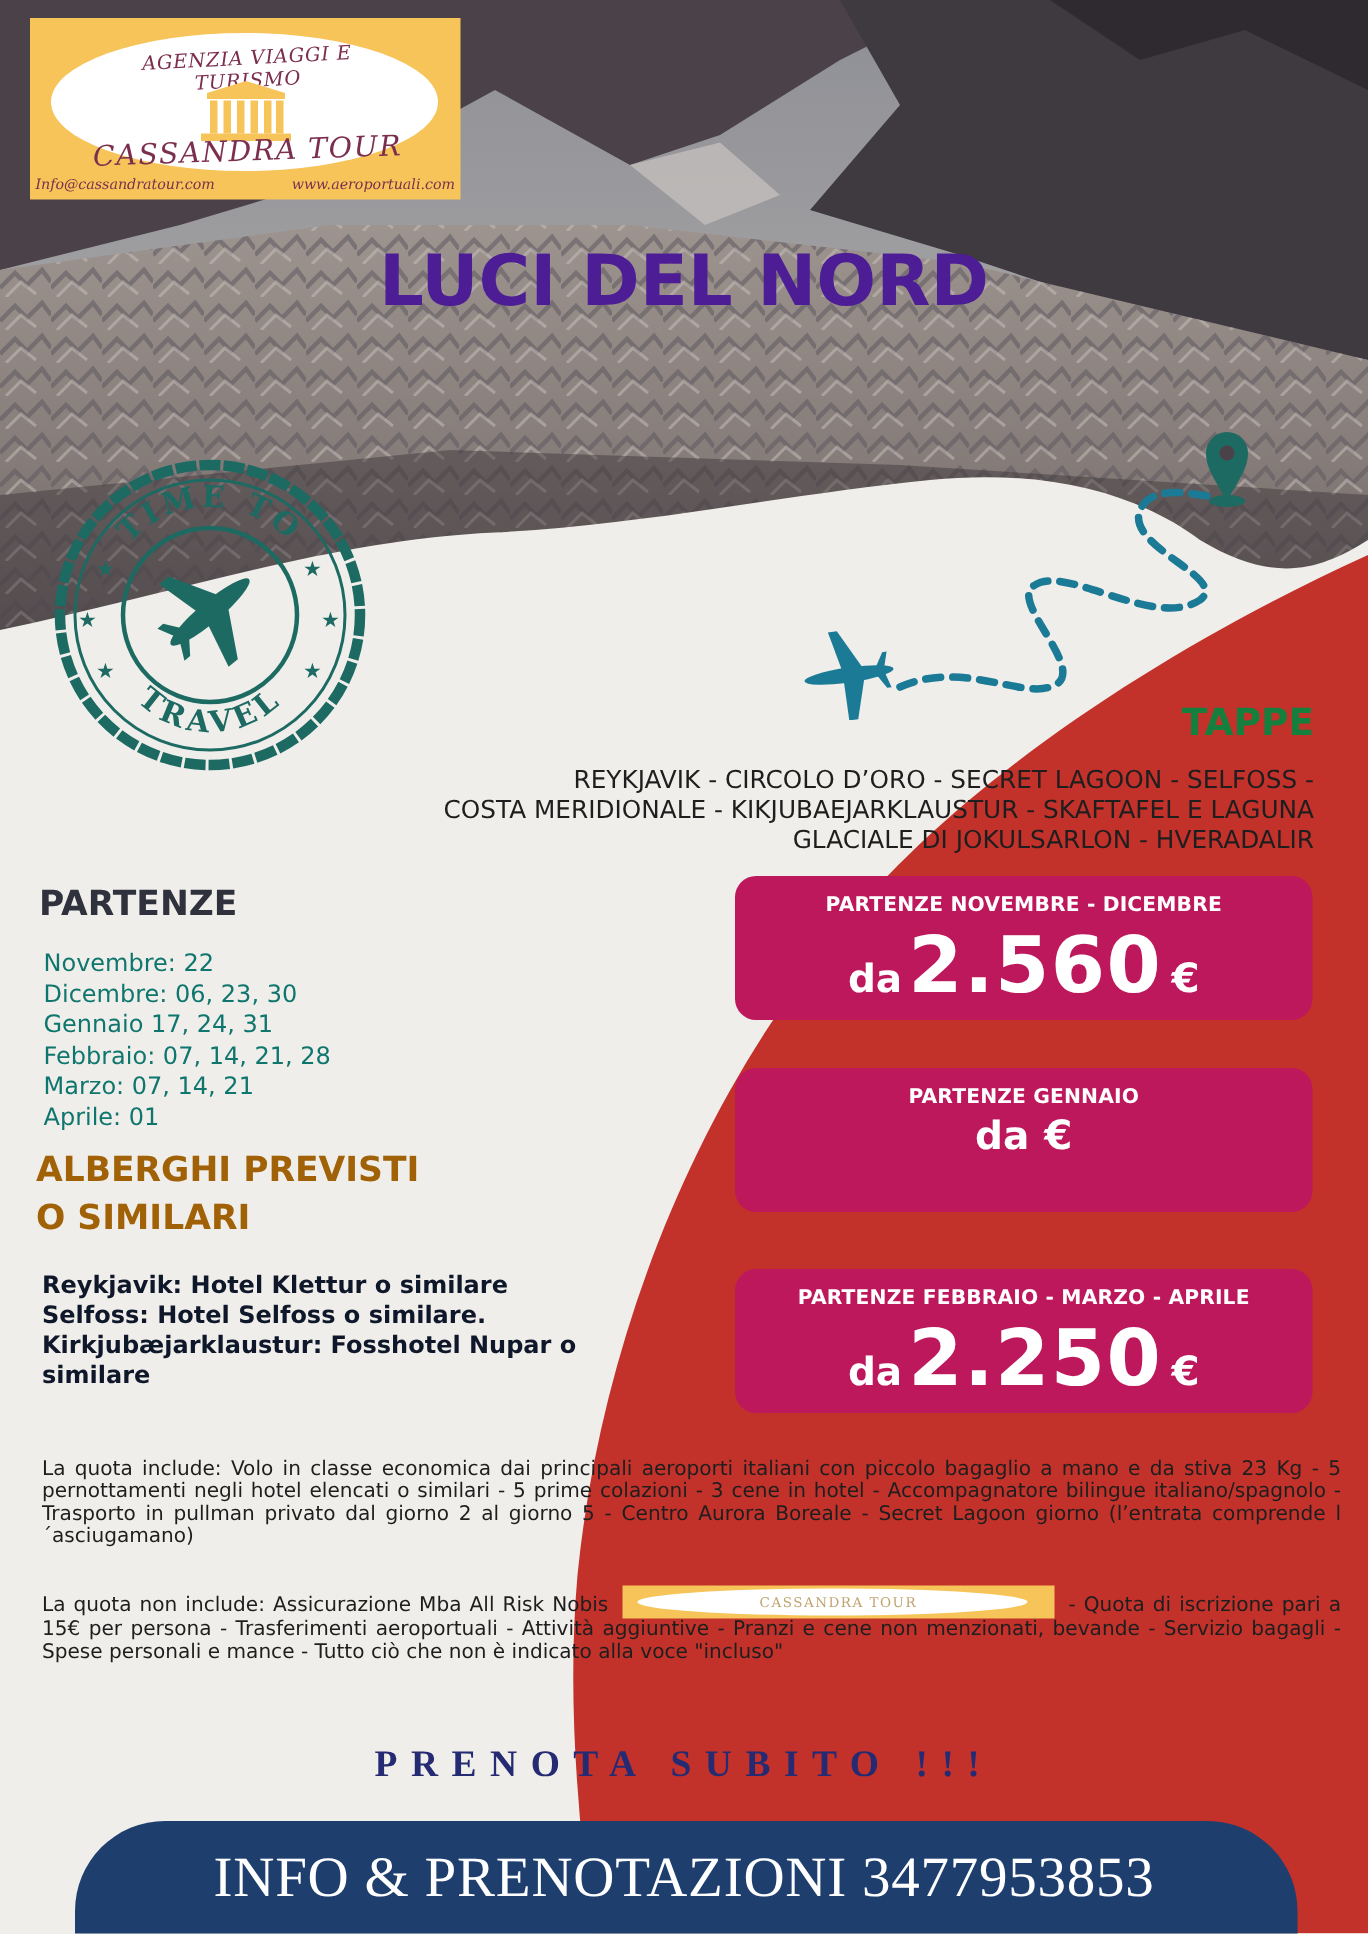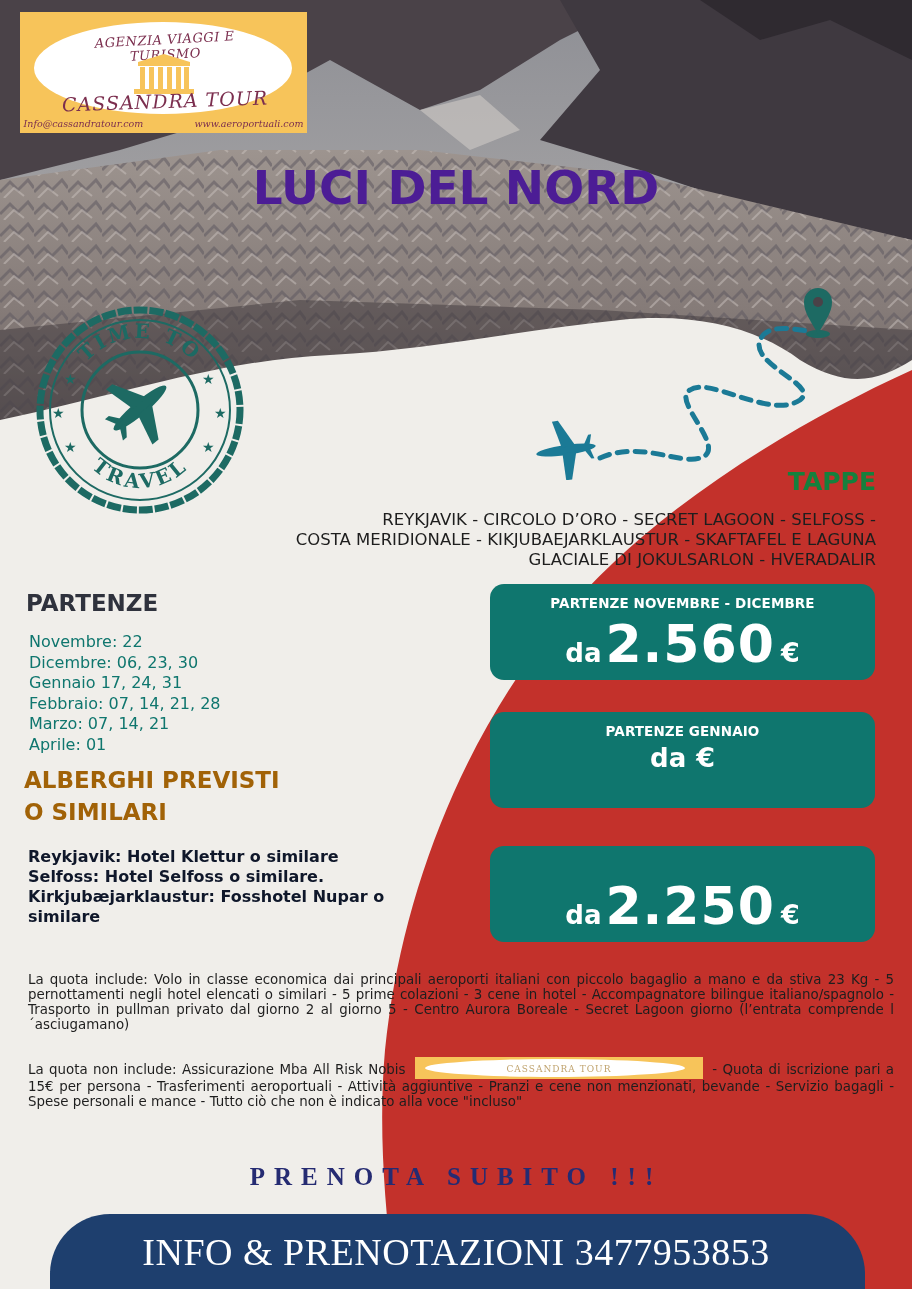--- a/index.html
+++ b/index.html
@@ -27,21 +27,21 @@
   #route { left:520px; top:280px; }
 
   #tappe-title { right:36px; top:467px; font-weight:bold; font-size:25px; color:#15803d; }
   #tappe-text { right:36px; top:510px; width:680px; text-align:right; font-size:16.5px; line-height:20px; color:#1e1e1e; }
 
   #partenze-title { left:26px; top:590px; font-weight:bold; font-size:23px; color:#2f323d; }
   #partenze-list { left:29px; top:632px; font-size:16px; line-height:20.6px; color:#0f766e; }
   #alberghi-title { left:24px; top:764px; font-weight:bold; font-size:23px; line-height:32px; color:#a16207; }
   #hotels { left:28px; top:847px; width:400px; font-weight:bold; font-size:16px; line-height:20px; color:#0f172a; }
 
-  .price-card { position:absolute; left:490px; width:385px; height:96px; background:#0f766e; border-radius:14px; color:#fff; text-align:center; }
+  .price-card { position:absolute; left:490px; width:385px; height:96px; background:#be185d; border-radius:14px; color:#fff; text-align:center; }
   .price-card .lbl { position:absolute; left:0; top:11px; width:100%; font-weight:bold; font-size:13.5px; letter-spacing:0.1px; }
   .price-card .amt { position:absolute; left:0; top:30px; width:100%; display:flex; justify-content:center; align-items:baseline; font-weight:bold; }
   .price-card .da { font-size:26px; margin-right:4px; }
   .price-card .num { font-size:52px; letter-spacing:1px; }
   .price-card .cur { font-size:27px; margin-left:6px; }
   #card-1 { top:584px; }
   #card-2 { top:712px; }
   #card-3 { top:846px; }
 
   #includes { left:28px; top:972px; width:866px; font-size:13.4px; line-height:15px; color:#1e1e1e; text-align:justify; }
@@ -199,20 +199,21 @@
   </div>
 </div>
 <div id="card-2" class="price-card">
   <div class="lbl">PARTENZE GENNAIO</div>
   <div class="amt">
     <span class="da">da</span>
     <span class="cur">€</span>
   </div>
 </div>
 <div id="card-3" class="price-card">
+  <div class="lbl">PARTENZE  FEBBRAIO - MARZO - APRILE</div>
   <div class="amt">
     <span class="da">da</span>
     <span class="num">2.250</span>
     <span class="cur">€</span>
   </div>
 </div>
 
 <div id="includes" class="abs">La quota include: Volo in classe economica dai principali aeroporti italiani con piccolo bagaglio a mano e da stiva 23 Kg - 5 pernottamenti negli hotel elencati o similari - 5 prime colazioni - 3 cene in hotel - Accompagnatore bilingue italiano/spagnolo - Trasporto in pullman privato dal giorno 2 al giorno 5 - Centro Aurora Boreale - Secret Lagoon giorno (l’entrata comprende l´asciugamano)</div>
 <div id="excludes" class="abs">
   <span>La quota non include: Assicurazione Mba All Risk Nobis</span>

